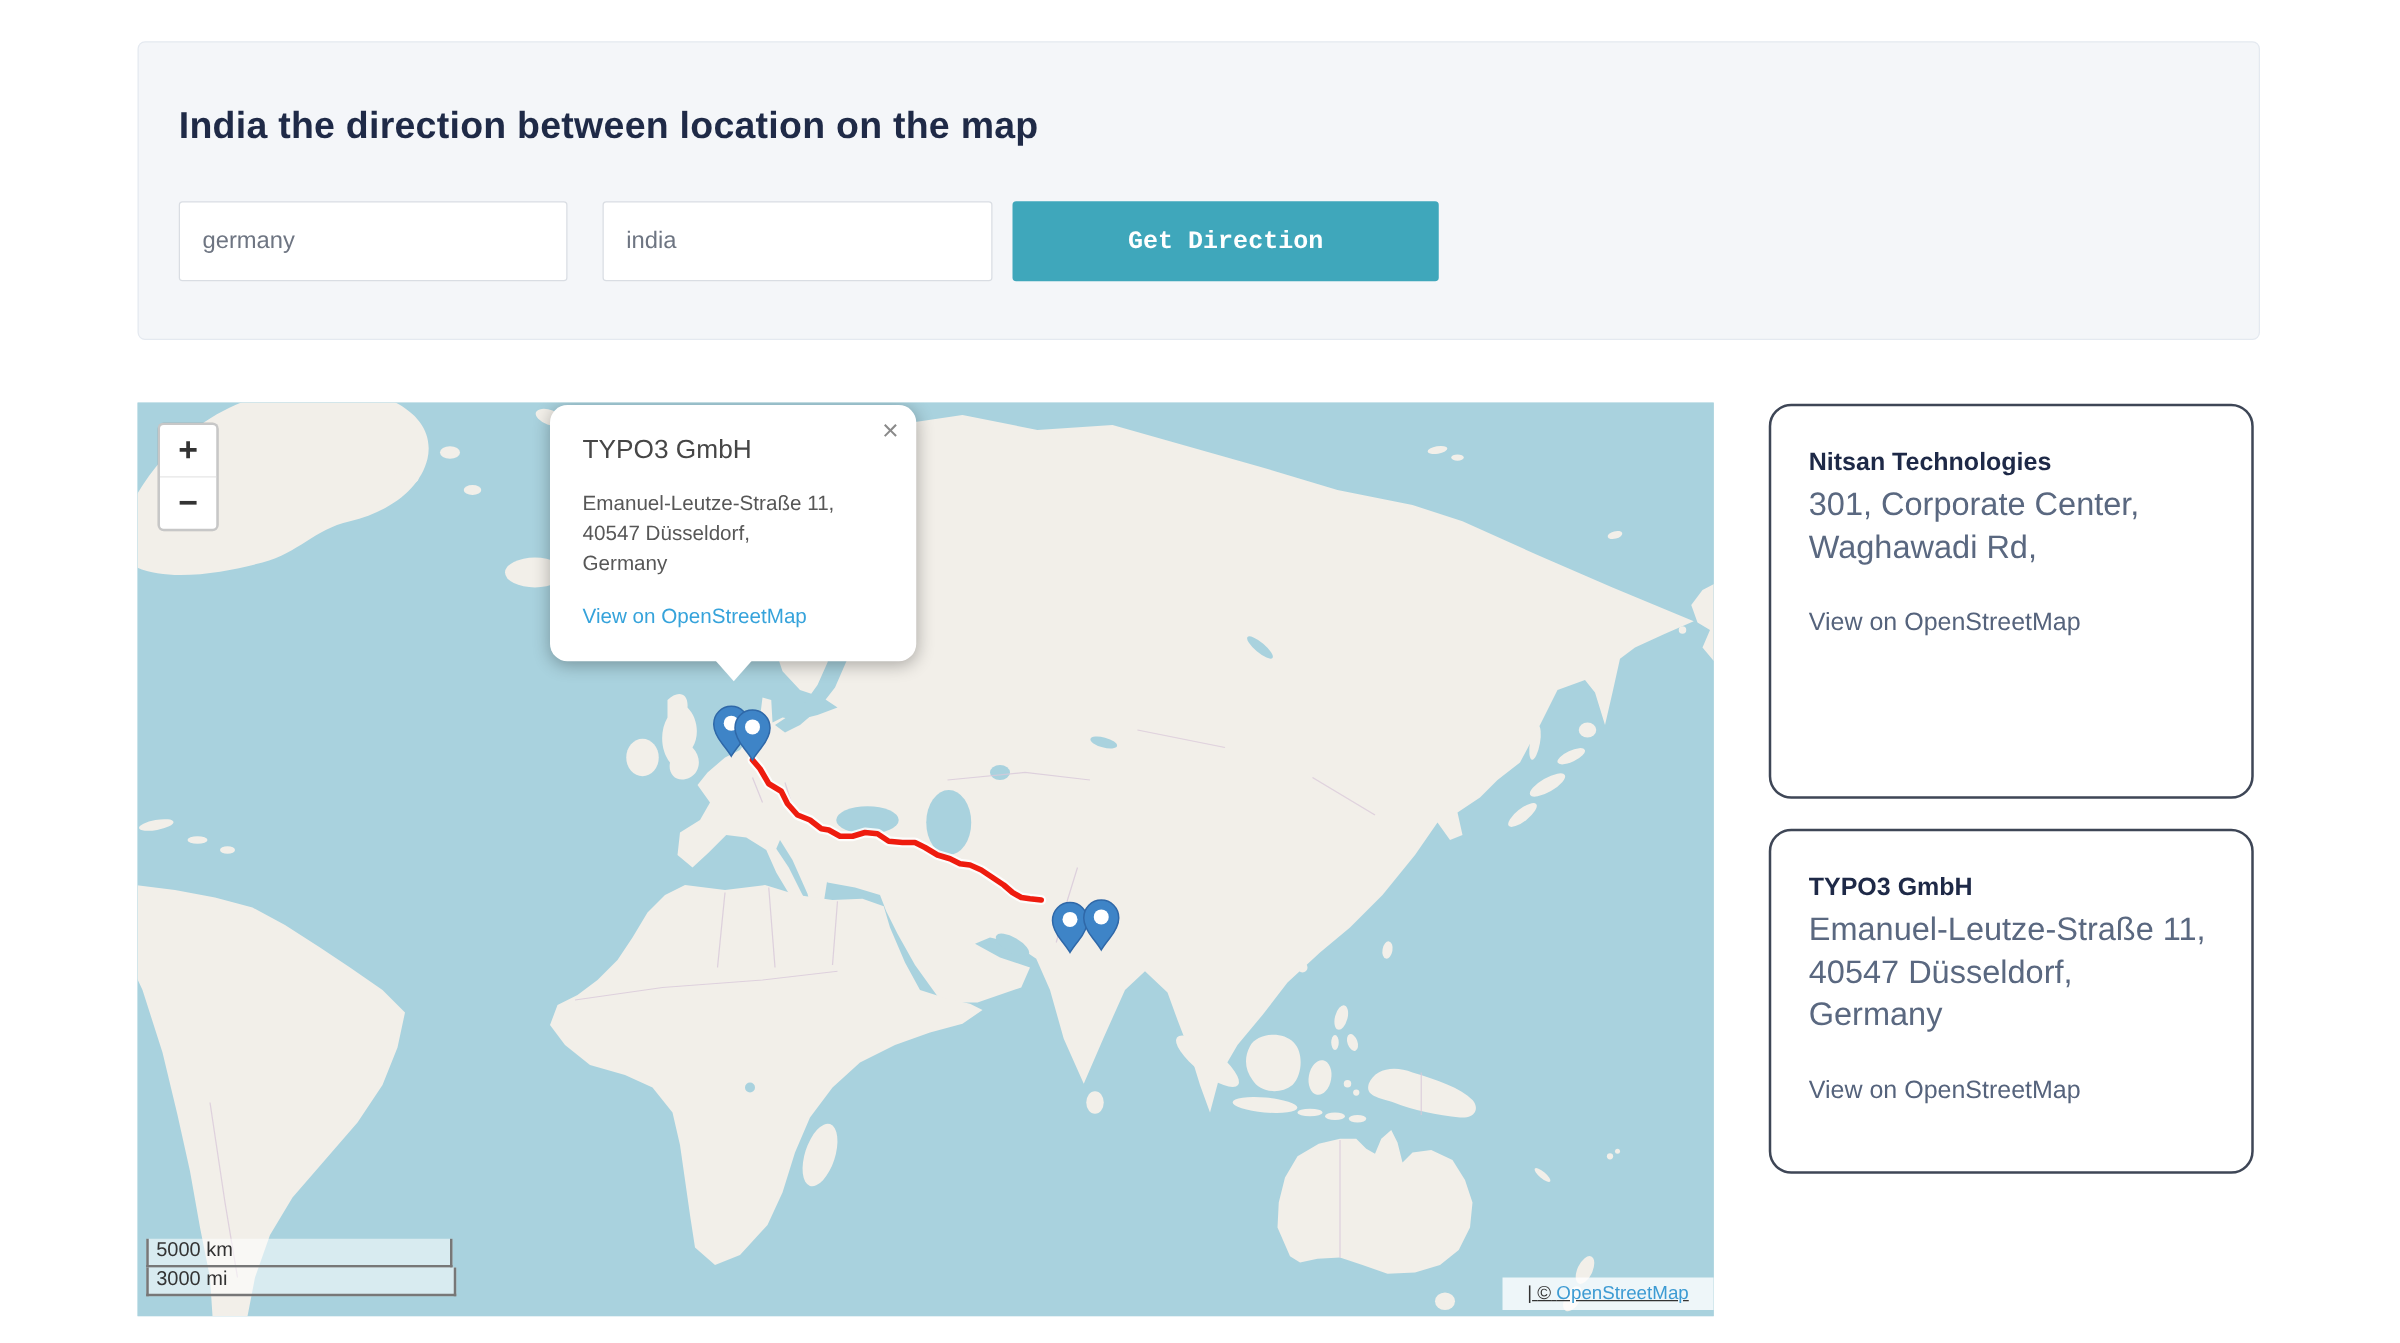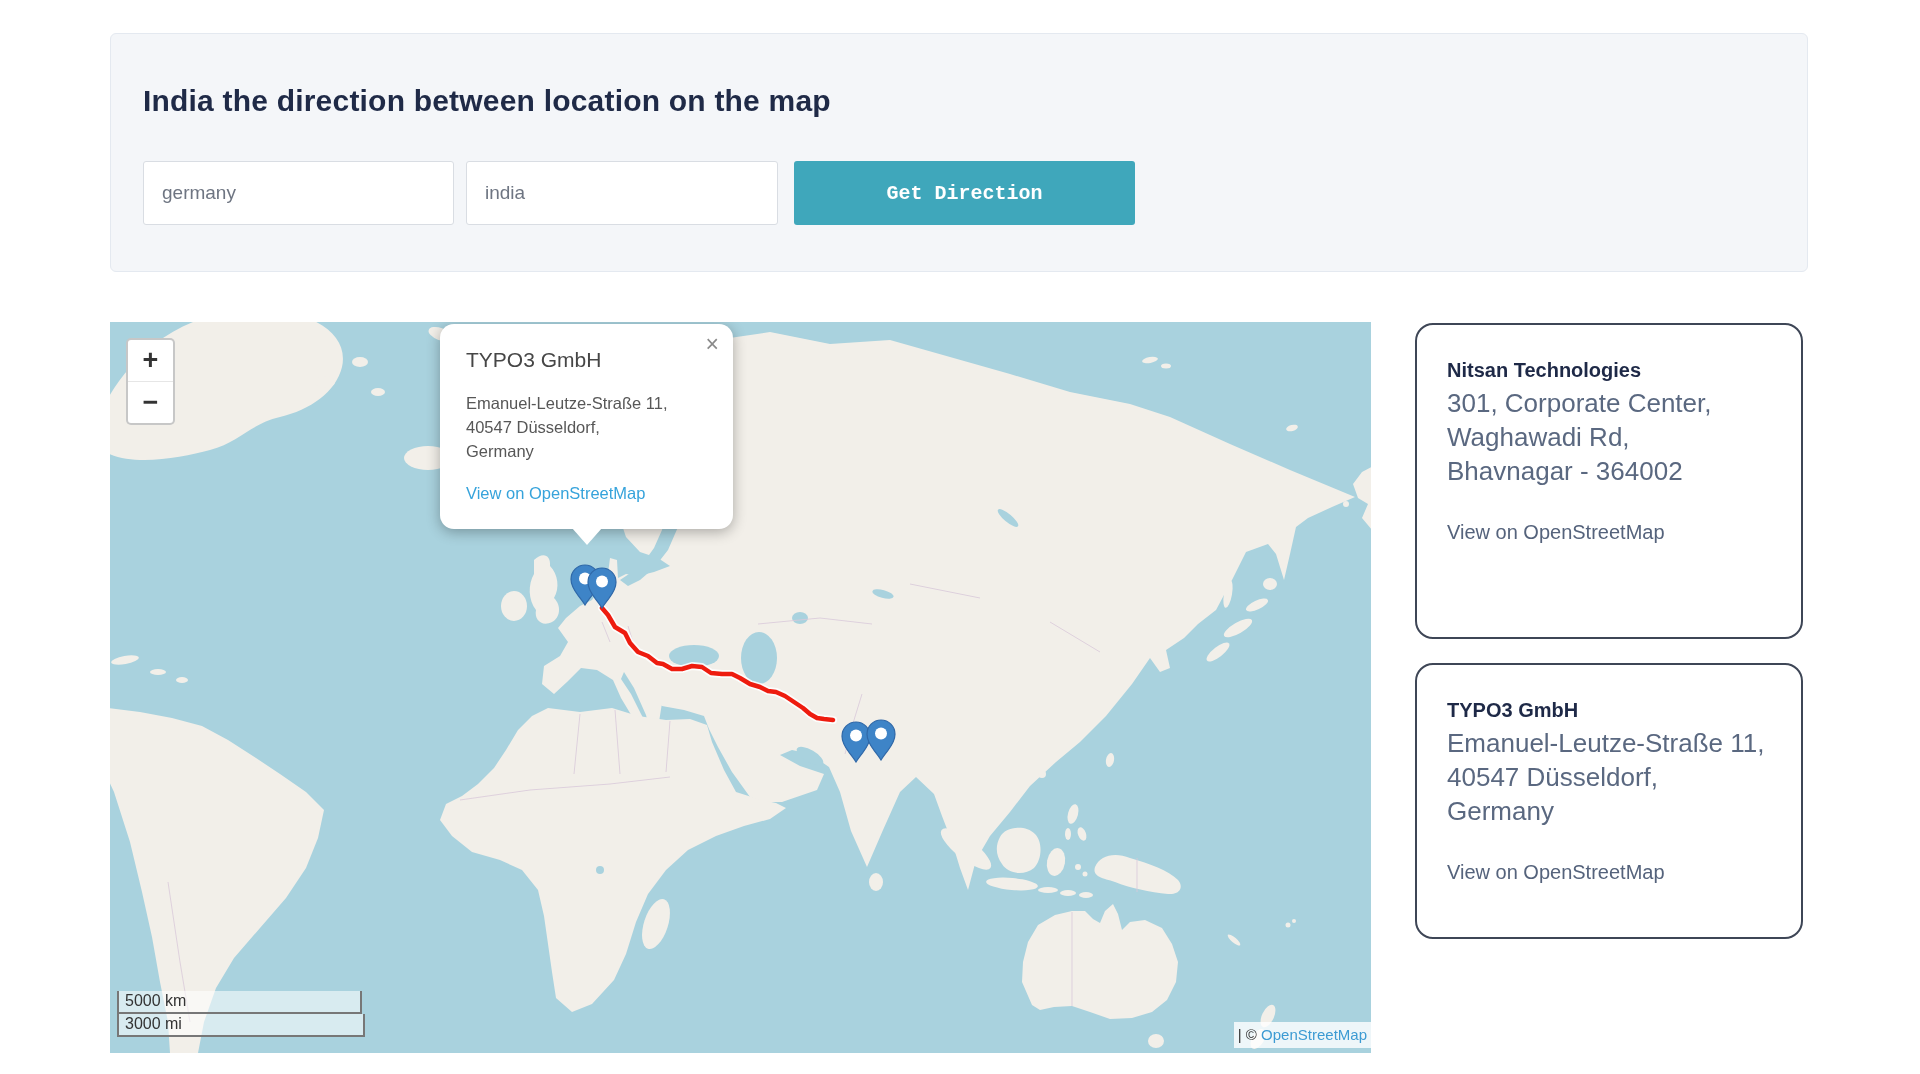--- a/index.html
+++ b/index.html
@@ -15,21 +15,21 @@
   .search-title{
     position:absolute;left:32px;top:50px;
     font-size:30px;font-weight:bold;color:#1f2a47;letter-spacing:.2px;
   }
   .search-row{position:absolute;left:32px;top:127px;display:flex;align-items:center;}
   .loc-input{
     width:311px;height:64px;box-sizing:border-box;background:#fff;
     border:1px solid #d9dde3;border-radius:3px;outline:none;
     font-family:"Liberation Sans",sans-serif;font-size:19px;color:#6e7582;padding:0 18px;
   }
-  .loc-input.to{width:312px;margin-left:12px;}
+  .loc-input.to{width:312px;margin-left:28px;}
   .get-dir-btn{
     margin-left:16px;width:341px;height:64px;border:none;border-radius:3px;cursor:pointer;
     background:#3fa7bb;color:#ffffff;font-family:Liberation Mono, monospace;
     font-size:20px;font-weight:bold;
   }
   
   .map-wrap{
     position:absolute;left:110px;top:322px;width:1261px;height:731px;
     background:#a9d2de;overflow:hidden;
   }
@@ -66,21 +66,21 @@
   .scale-line{
     box-sizing:border-box;background:rgba(255,255,255,.55);
     border:2px solid #777;border-top:none;
     font-size:16px;color:#333;line-height:18px;padding:1px 6px 2px;white-space:nowrap;
   }
   .scale-km{width:245px;}
   .scale-mi{width:248px;}
   
   .attribution{
     position:absolute;right:0;bottom:5px;background:rgba(255,255,255,.8);
-    padding:4px 4px 5px;font-size:15px;color:#333;
+    padding:4px 20px 5px;font-size:15px;color:#333;text-decoration:underline;
   }
   .attribution .osm-link{color:#3d9bd3;cursor:pointer;}
   
   .cards{position:absolute;left:1415px;top:323px;width:424px;}
   .card{
     box-sizing:border-box;width:388px;background:#fff;
     border:2px solid #3e4656;border-radius:18px;padding:30px 30px;
   }
   .card.first{min-height:316px;}
   .card.second{min-height:276px;margin-top:24px;}
@@ -243,21 +243,20 @@
     <span>©</span>
     <span class="osm-link">OpenStreetMap</span>
   </div>
 </div>
 
 <div class="cards">
   <div class="card first">
     <div class="card-title">Nitsan Technologies</div>
     <div class="card-line">301, Corporate Center,</div>
     <div class="card-line">Waghawadi Rd,</div>
-    <div class="card-line">Bhavnagar - 364002</div>
     <div class="card-link">View on OpenStreetMap</div>
   </div>
   <div class="card second">
     <div class="card-title">TYPO3 GmbH</div>
     <div class="card-line">Emanuel-Leutze-Straße 11,</div>
     <div class="card-line">40547 Düsseldorf,</div>
     <div class="card-line">Germany</div>
     <div class="card-link">View on OpenStreetMap</div>
   </div>
 </div>

